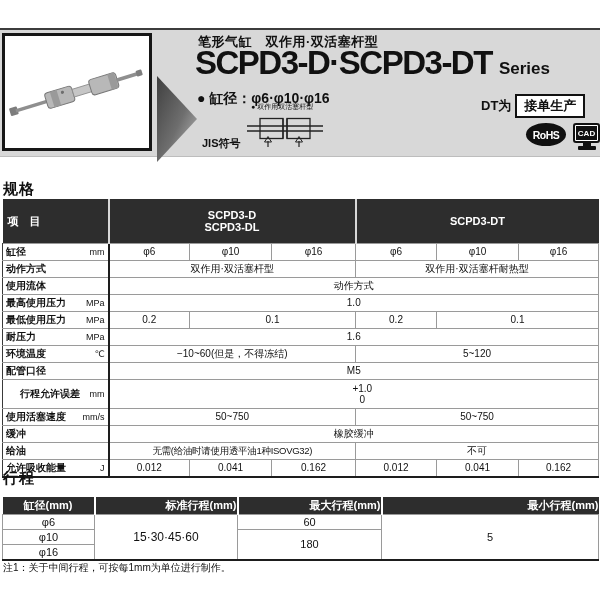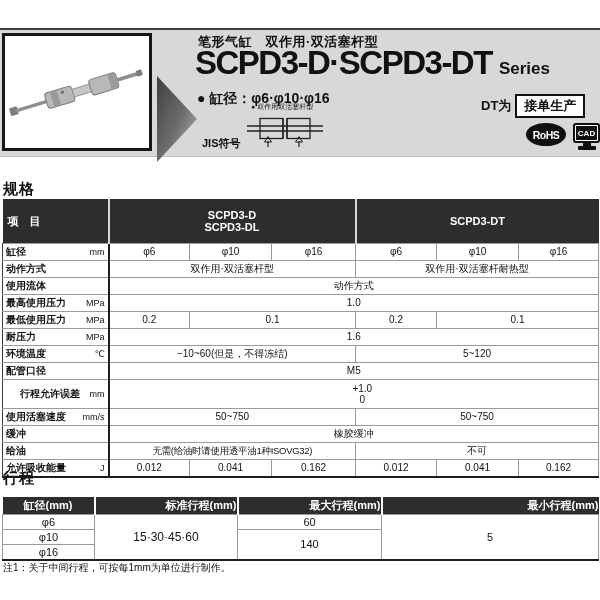--- a/index.html
+++ b/index.html
@@ -342,21 +342,21 @@
     </thead>
     <tbody>
       <tr>
         <td>φ6</td>
         <td rowspan="3" class="std bthick">15·30·45·60</td>
         <td>60</td>
         <td rowspan="3" class="bthick">5</td>
       </tr>
       <tr>
         <td>φ10</td>
-        <td rowspan="2" class="bthick">140</td>
+        <td rowspan="2" class="bthick">180</td>
       </tr>
       <tr class="last">
         <td>φ16</td>
       </tr>
     </tbody>
   </table>
 
   <div class="note">注1：关于中间行程，可按每1mm为单位进行制作。</div>
 
 </div>

